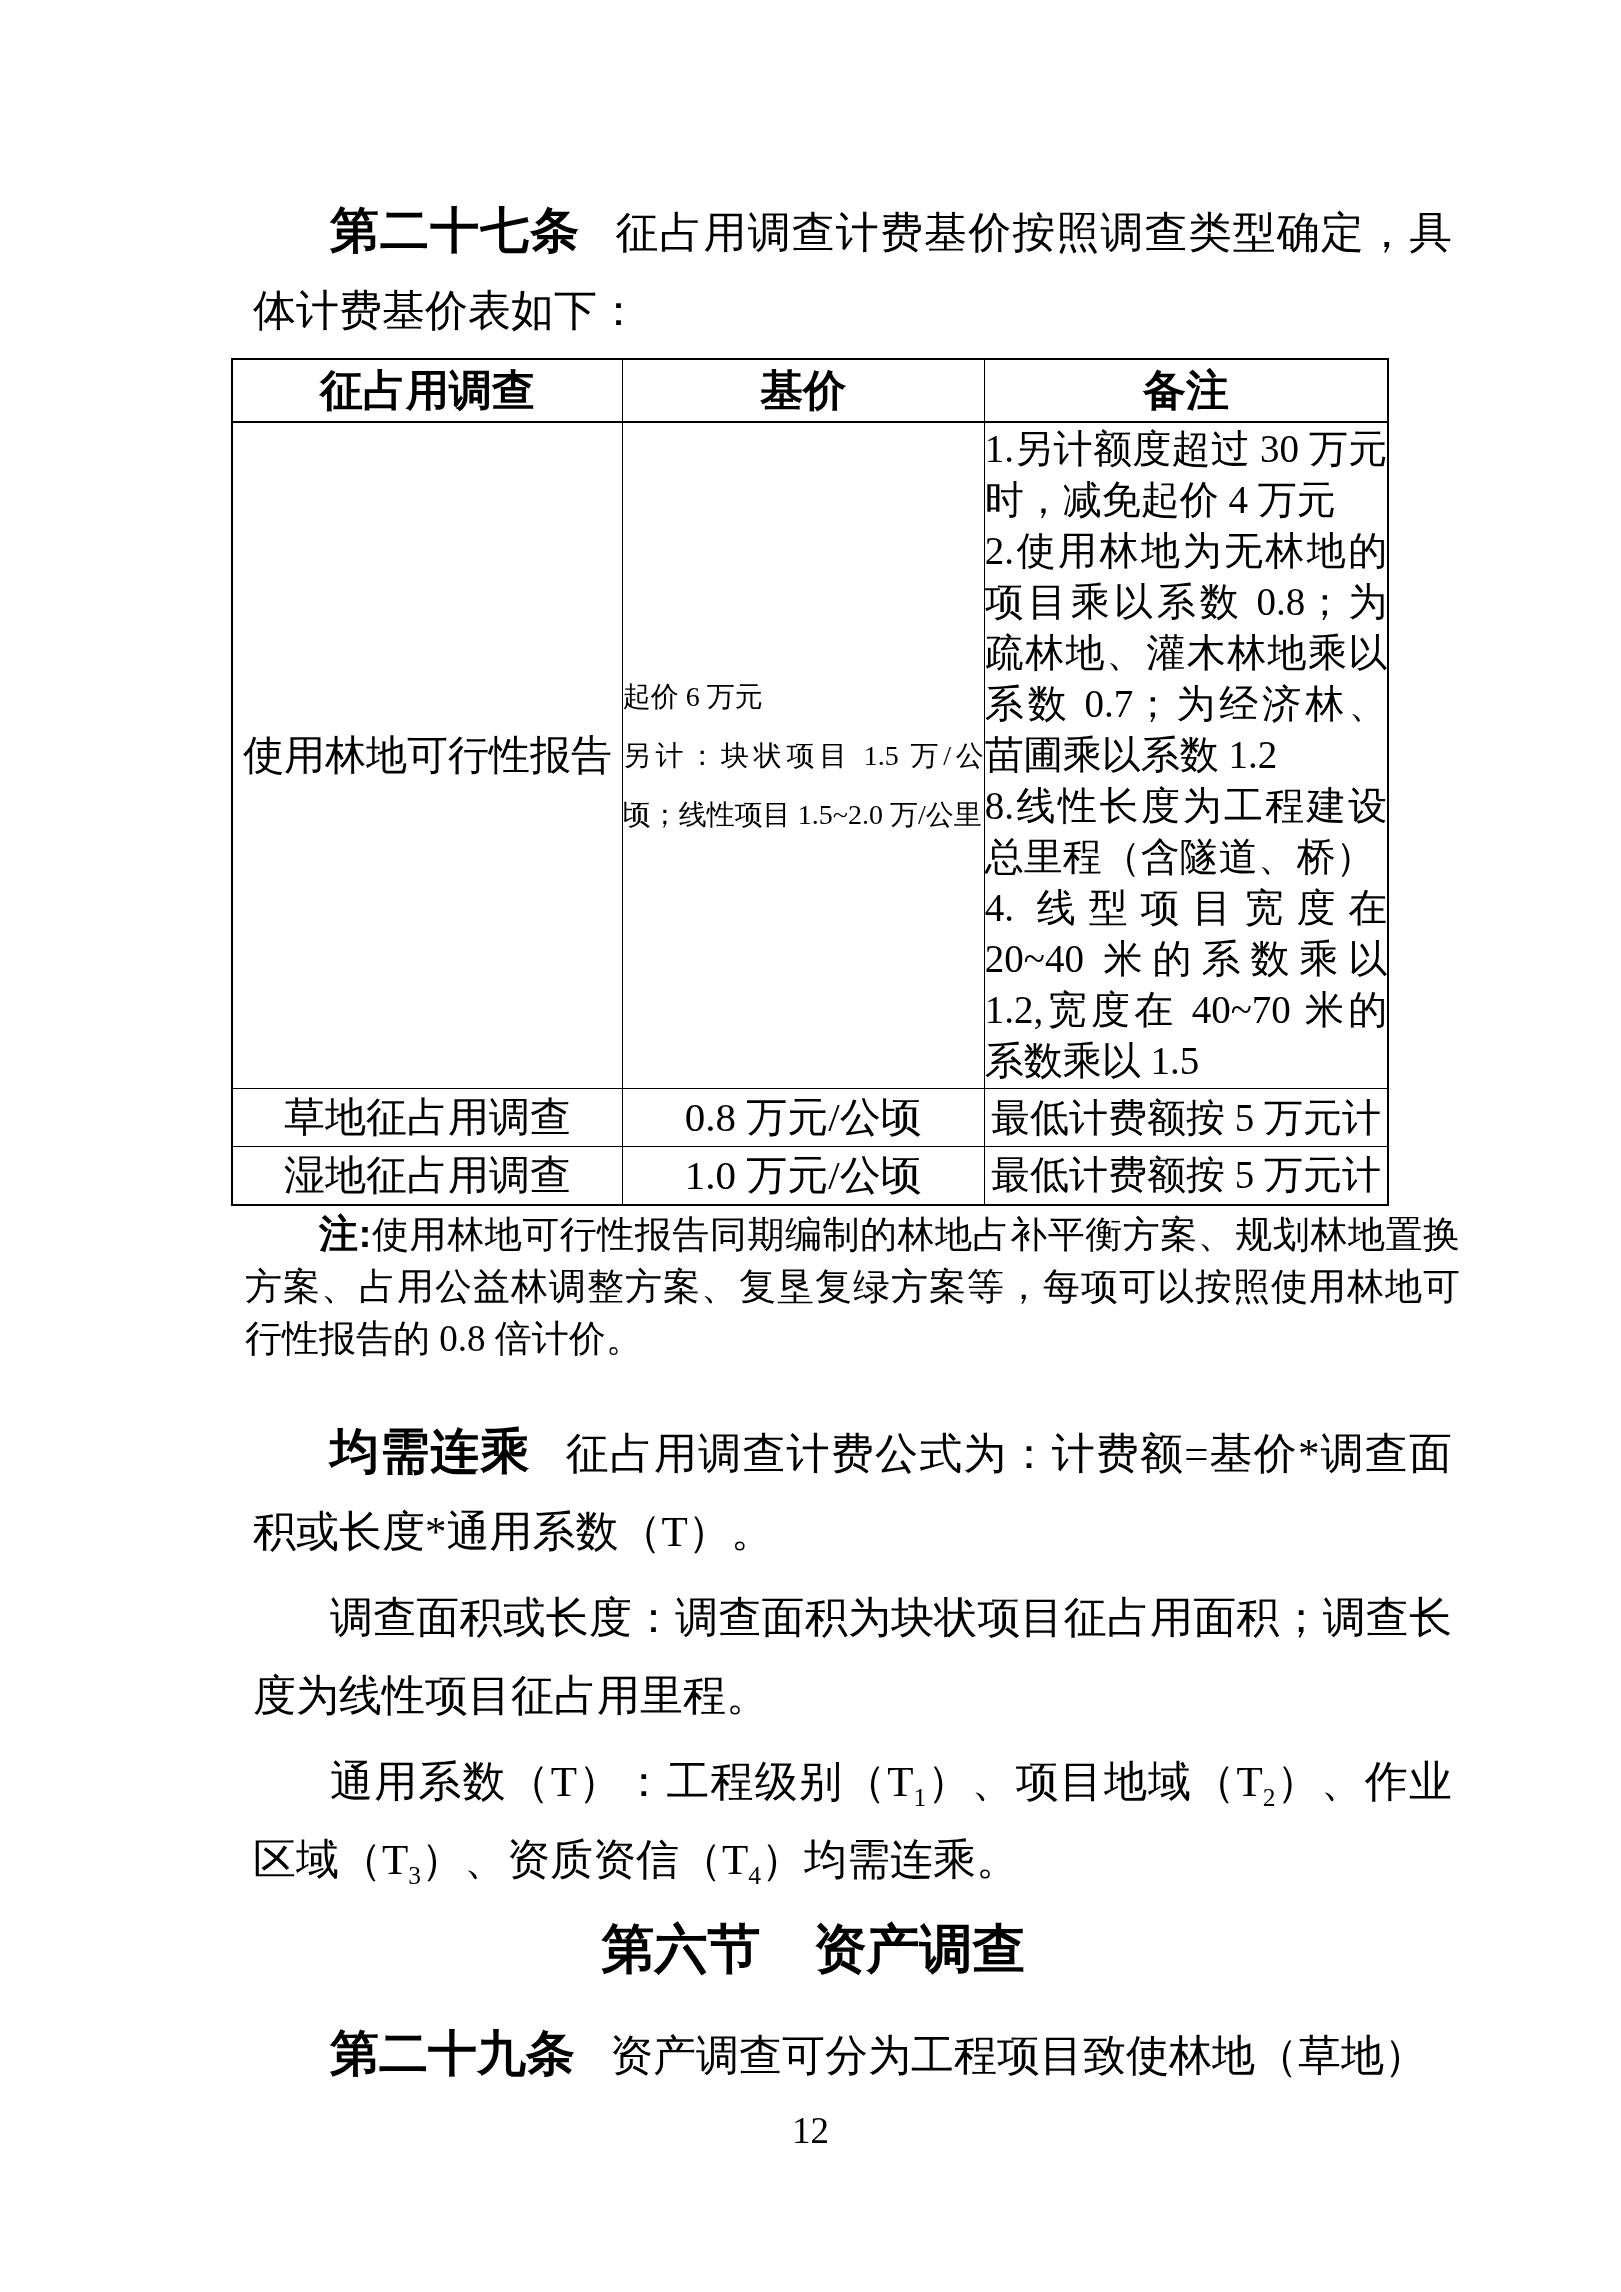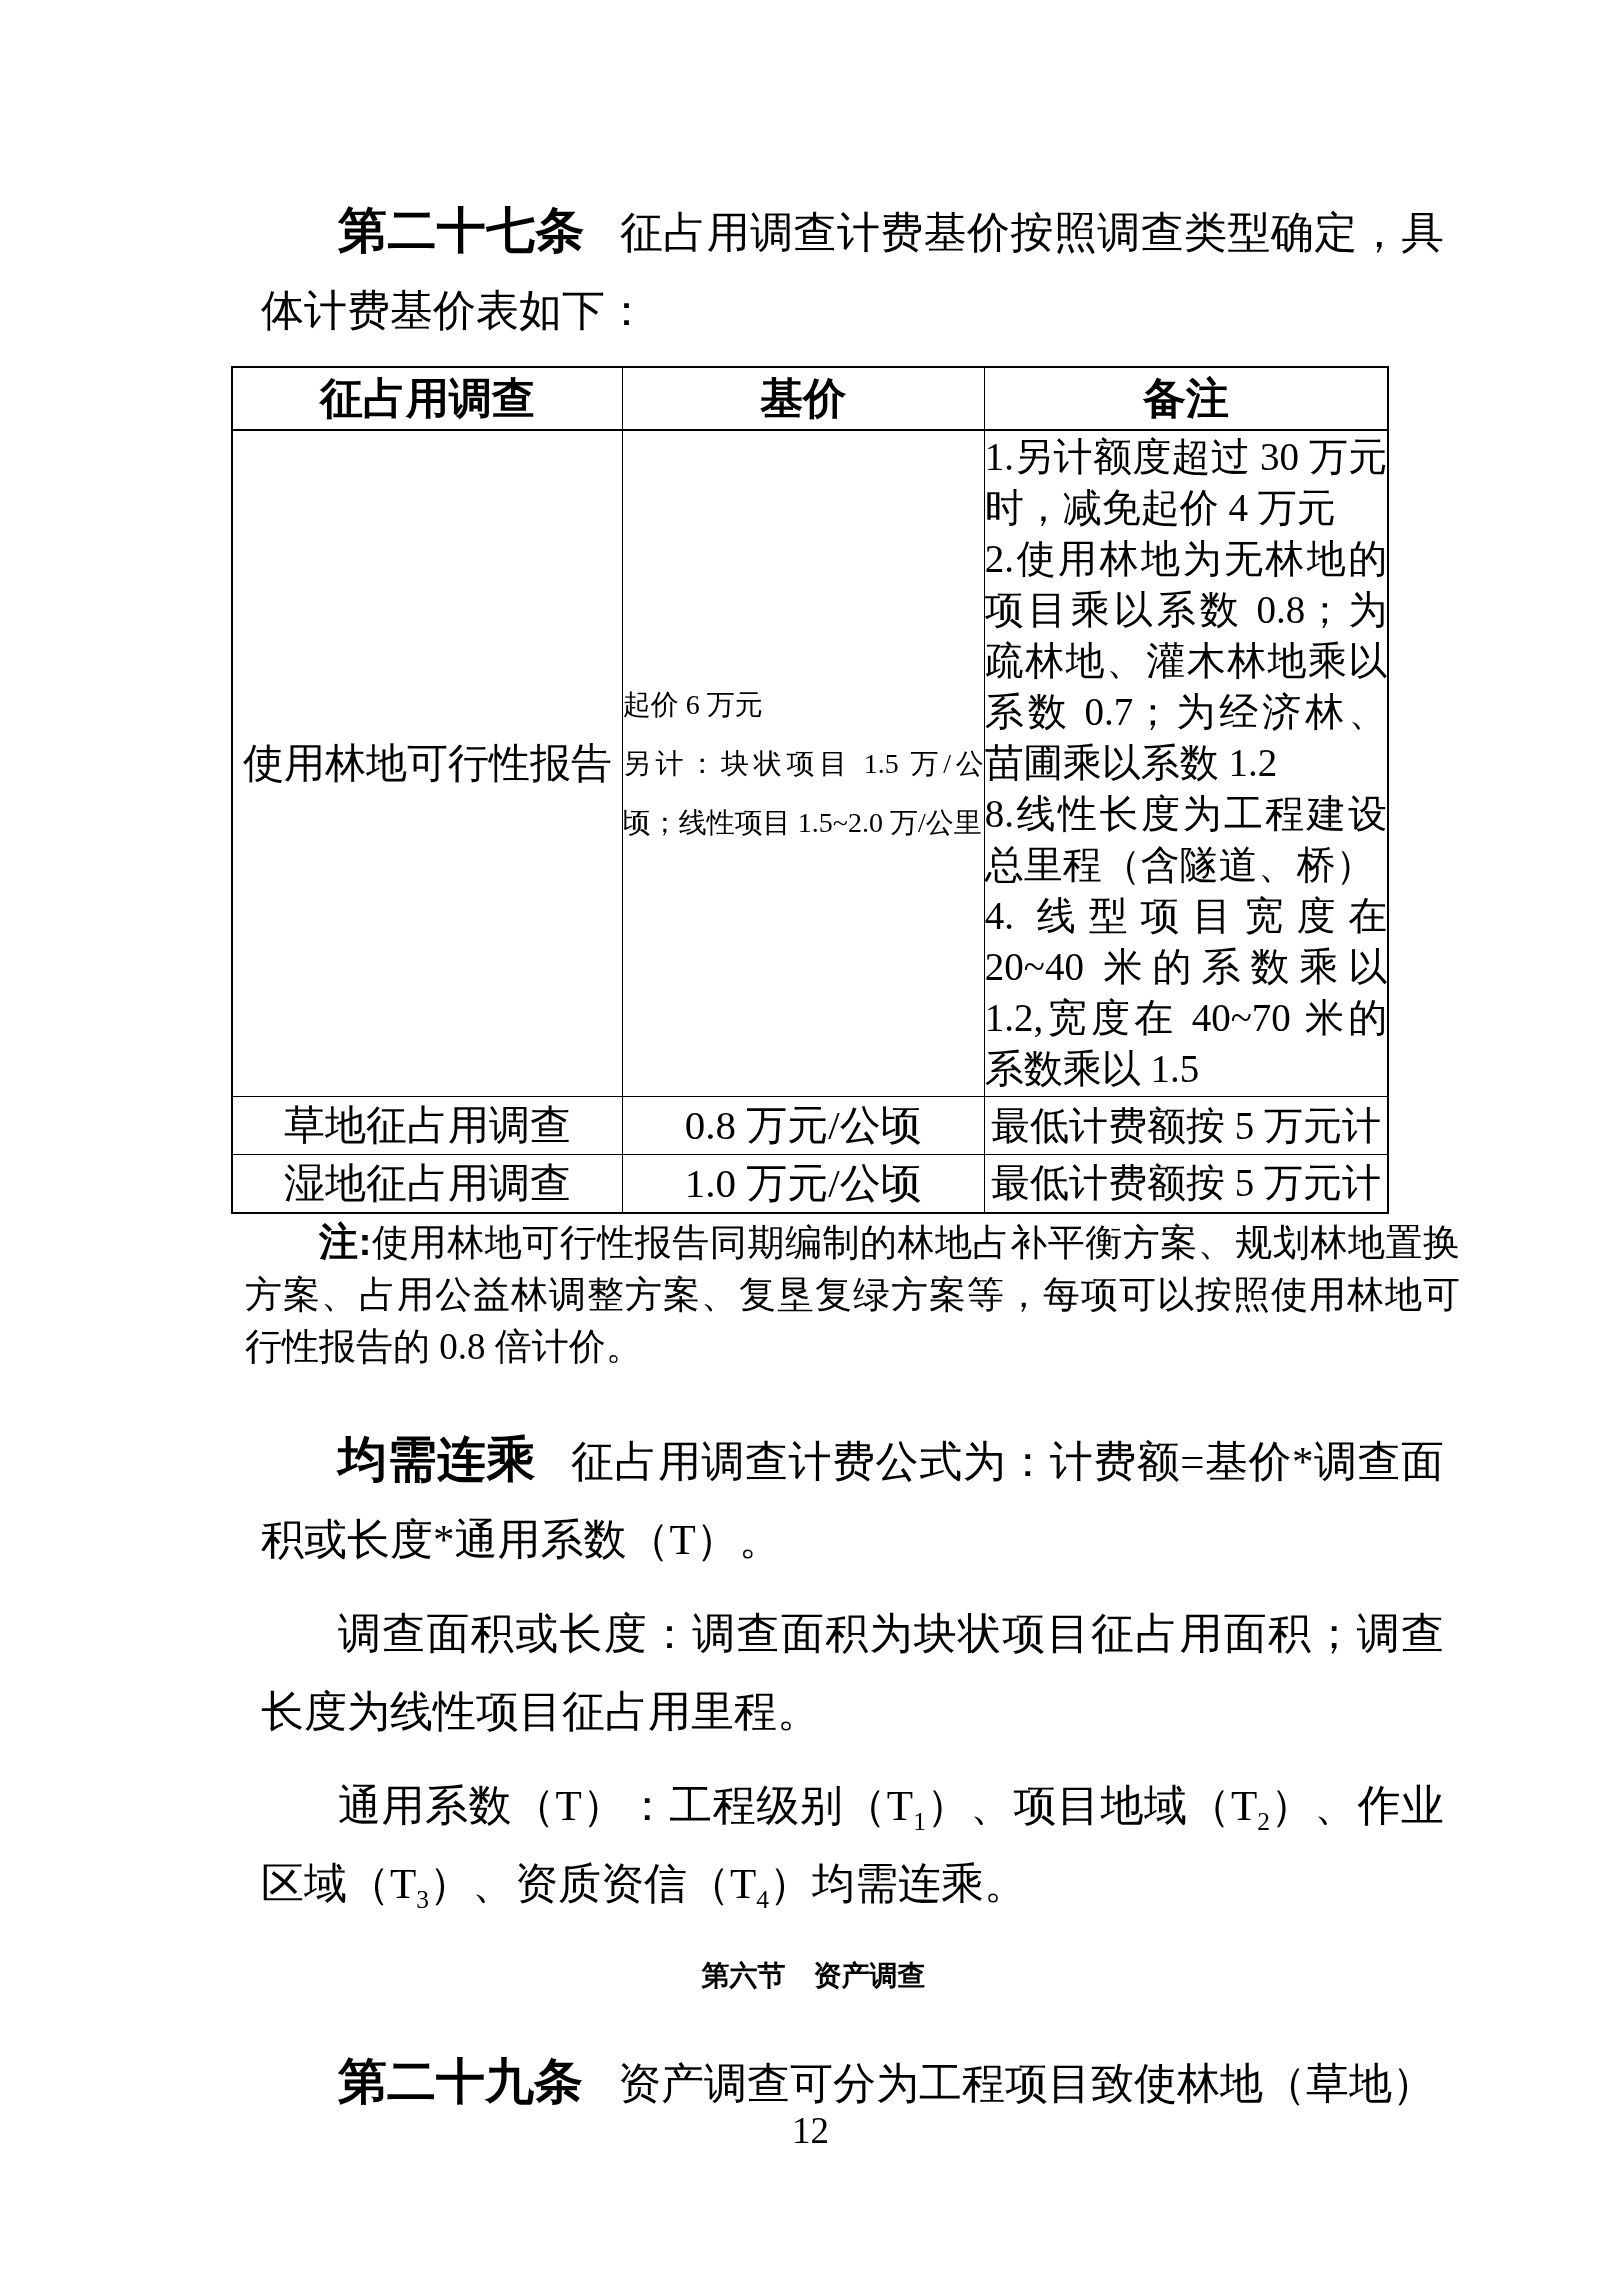--- a/index.html
+++ b/index.html
@@ -10,21 +10,21 @@
     color:#000;
     font-family:"Liberation Serif","DejaVu Serif",serif;
     overflow:hidden;
   }
   .content{
     position:absolute;
     left:245px;top:0;
     width:1215px;
   }
   .body-para{
-    margin:16px;
+    margin:8px;
     font-size:43px;
     line-height:78px;
     text-align:justify;
     text-justify:inter-ideograph;
     text-indent:77px;
   }
   .lead{
     font-family:"Liberation Sans","DejaVu Sans",sans-serif;
     font-weight:bold;
     font-size:49px;
@@ -91,23 +91,23 @@
     font-size:39px;
   }
   .a28{margin-top:47px;}
   .p-area{margin-top:2.9px;}
   .p-coeff{margin-top:0;}
   .p-coeff sub{font-size:25.5px;line-height:0;vertical-align:-9.8px;}
   .section-heading{
     margin:11.8px 0 0 0;
     position:relative;
     left:-39px;
-    font-family:Liberation Mono, monospace;
+    font-family:Liberation Serif, serif;
     font-weight:bold;
-    font-size:28px;
+    font-size:53px;
     line-height:78px;
     text-align:center;
     text-indent:0;
   }
   .a29{margin-top:25.5px;}
   .page-number{
     position:absolute;
     left:0;top:2109px;
     width:100%;
     text-align:center;

